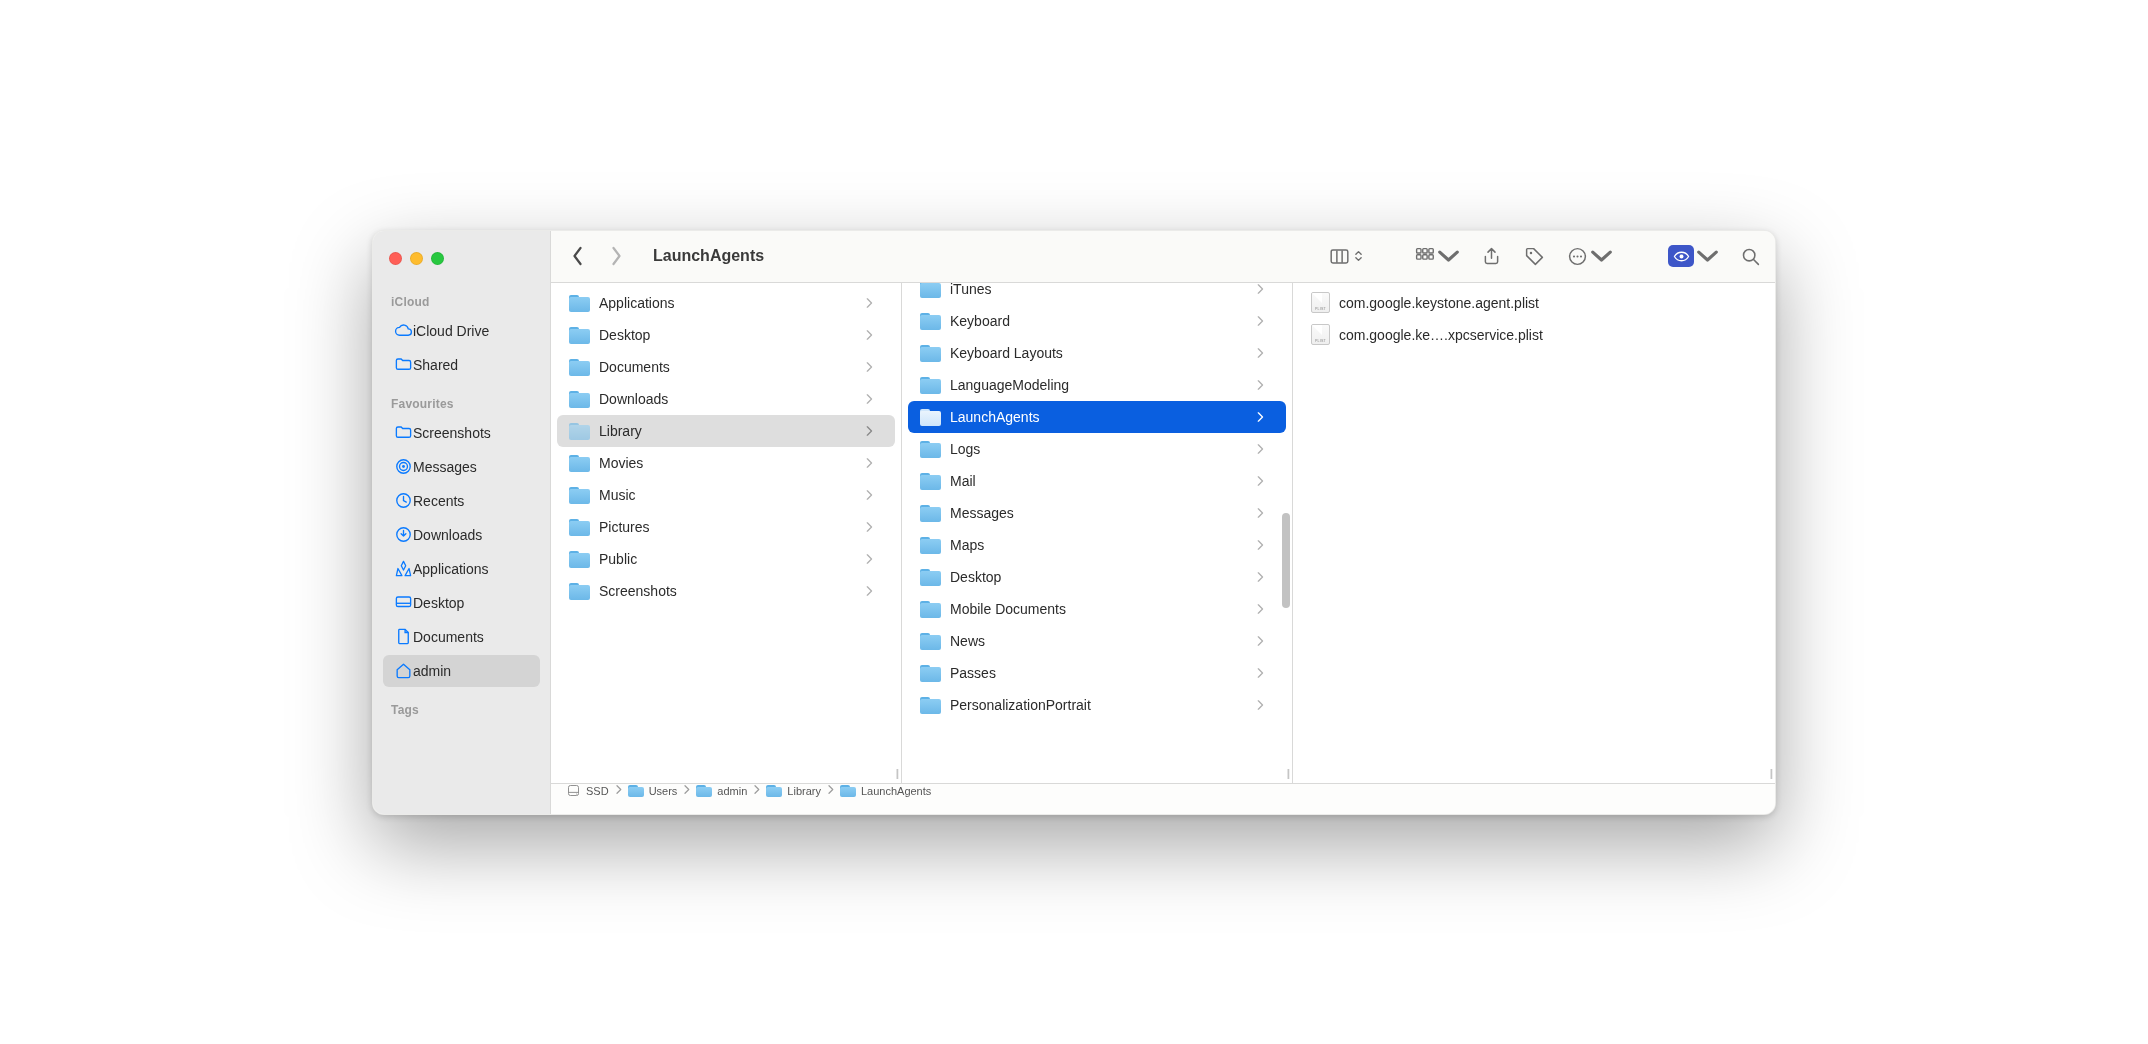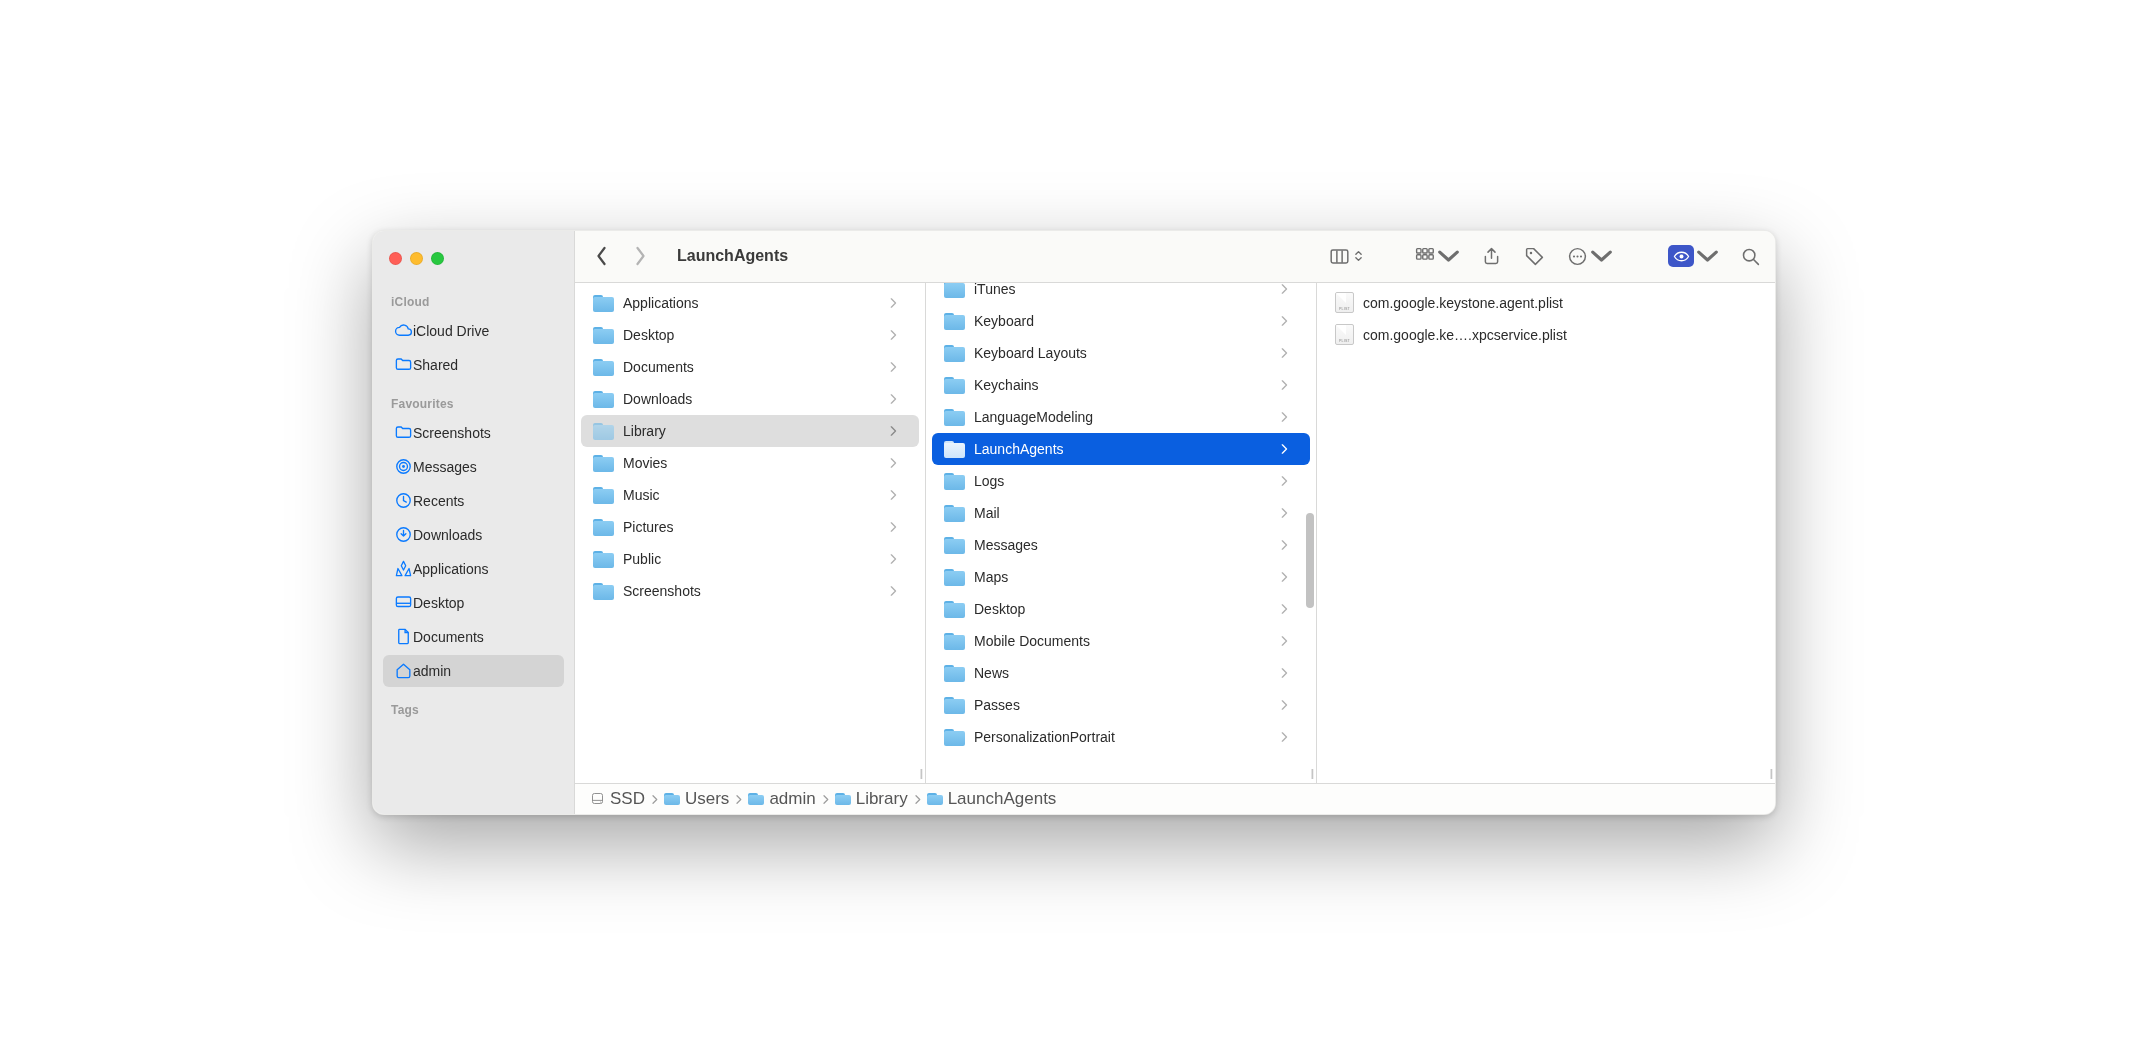--- a/index.html
+++ b/index.html
@@ -33,21 +33,21 @@
     border-radius:12px;
     box-shadow:0 30px 80px rgba(0,0,0,.35),0 2px 6px rgba(0,0,0,.15);
     overflow:hidden;
     display:flex;
     position:relative;
     border:1px solid rgba(0,0,0,.06);
   }
 
   
   .sidebar{
-    width:202px;flex:none;
+    width:178px;flex:none;
     background:var(--sidebar-bg);
     border-right:1px solid var(--border);
     padding-top:18px;
     display:flex;flex-direction:column;
     font-size:14px;
     overflow:hidden;
   }
   .traffic{display:flex;gap:8px;padding:3px 16px 18px;}
   .dot{width:13px;height:13px;border-radius:50%;}
   .dot.red{background:#ff5f57;border:1px solid rgba(0,0,0,.08);}
@@ -145,22 +145,22 @@
     border-color:#fff #fff transparent transparent;
   }
   .paper-ic::after{
     content:"PLIST";position:absolute;bottom:1px;left:0;right:0;text-align:center;
     font-size:4px;letter-spacing:.2px;color:#888;transform:scale(.9);
   }
 
   
   .pathbar{
     height:31px;flex:none;border-top:1px solid var(--border);
-    display:flex;align-items:center;padding:0 14px;gap:6px;
-    font-size:17px;color:#565656;
+    display:flex;align-items:flex-start;padding:0 14px;gap:6px;
+    font-size:11px;color:#565656;
     background:var(--path-bar-bg);
   }
   .crumb{display:flex;align-items:center;gap:5px;cursor:default;}
   .crumb-sep{color:#9c9c9c;}
   .pb-icon{width:16px;height:14px;display:flex;align-items:center;justify-content:center;}
   .pb-icon .folder-ic{width:16px;height:13px;}
   .pb-icon.disk svg{width:15px;height:15px;color:#8a8a8a;}
 
   
   .col1-scroll{
@@ -561,29 +561,20 @@
             <span class="folder-ic"></span>
             <span class="label">Keyboard Layouts</span>
             <span class="arrow">
               <svg>
                 <use href="#i-mini-right"></use>
               </svg>
             </span>
           </div>
           <div class="row">
             <span class="folder-ic"></span>
-            <span class="label">Keychains</span>
-            <span class="arrow">
-              <svg>
-                <use href="#i-mini-right"></use>
-              </svg>
-            </span>
-          </div>
-          <div class="row">
-            <span class="folder-ic"></span>
             <span class="label">LanguageModeling</span>
             <span class="arrow">
               <svg>
                 <use href="#i-mini-right"></use>
               </svg>
             </span>
           </div>
           <div class="row selected">
             <span class="folder-ic"></span>
             <span class="label">LaunchAgents</span>

